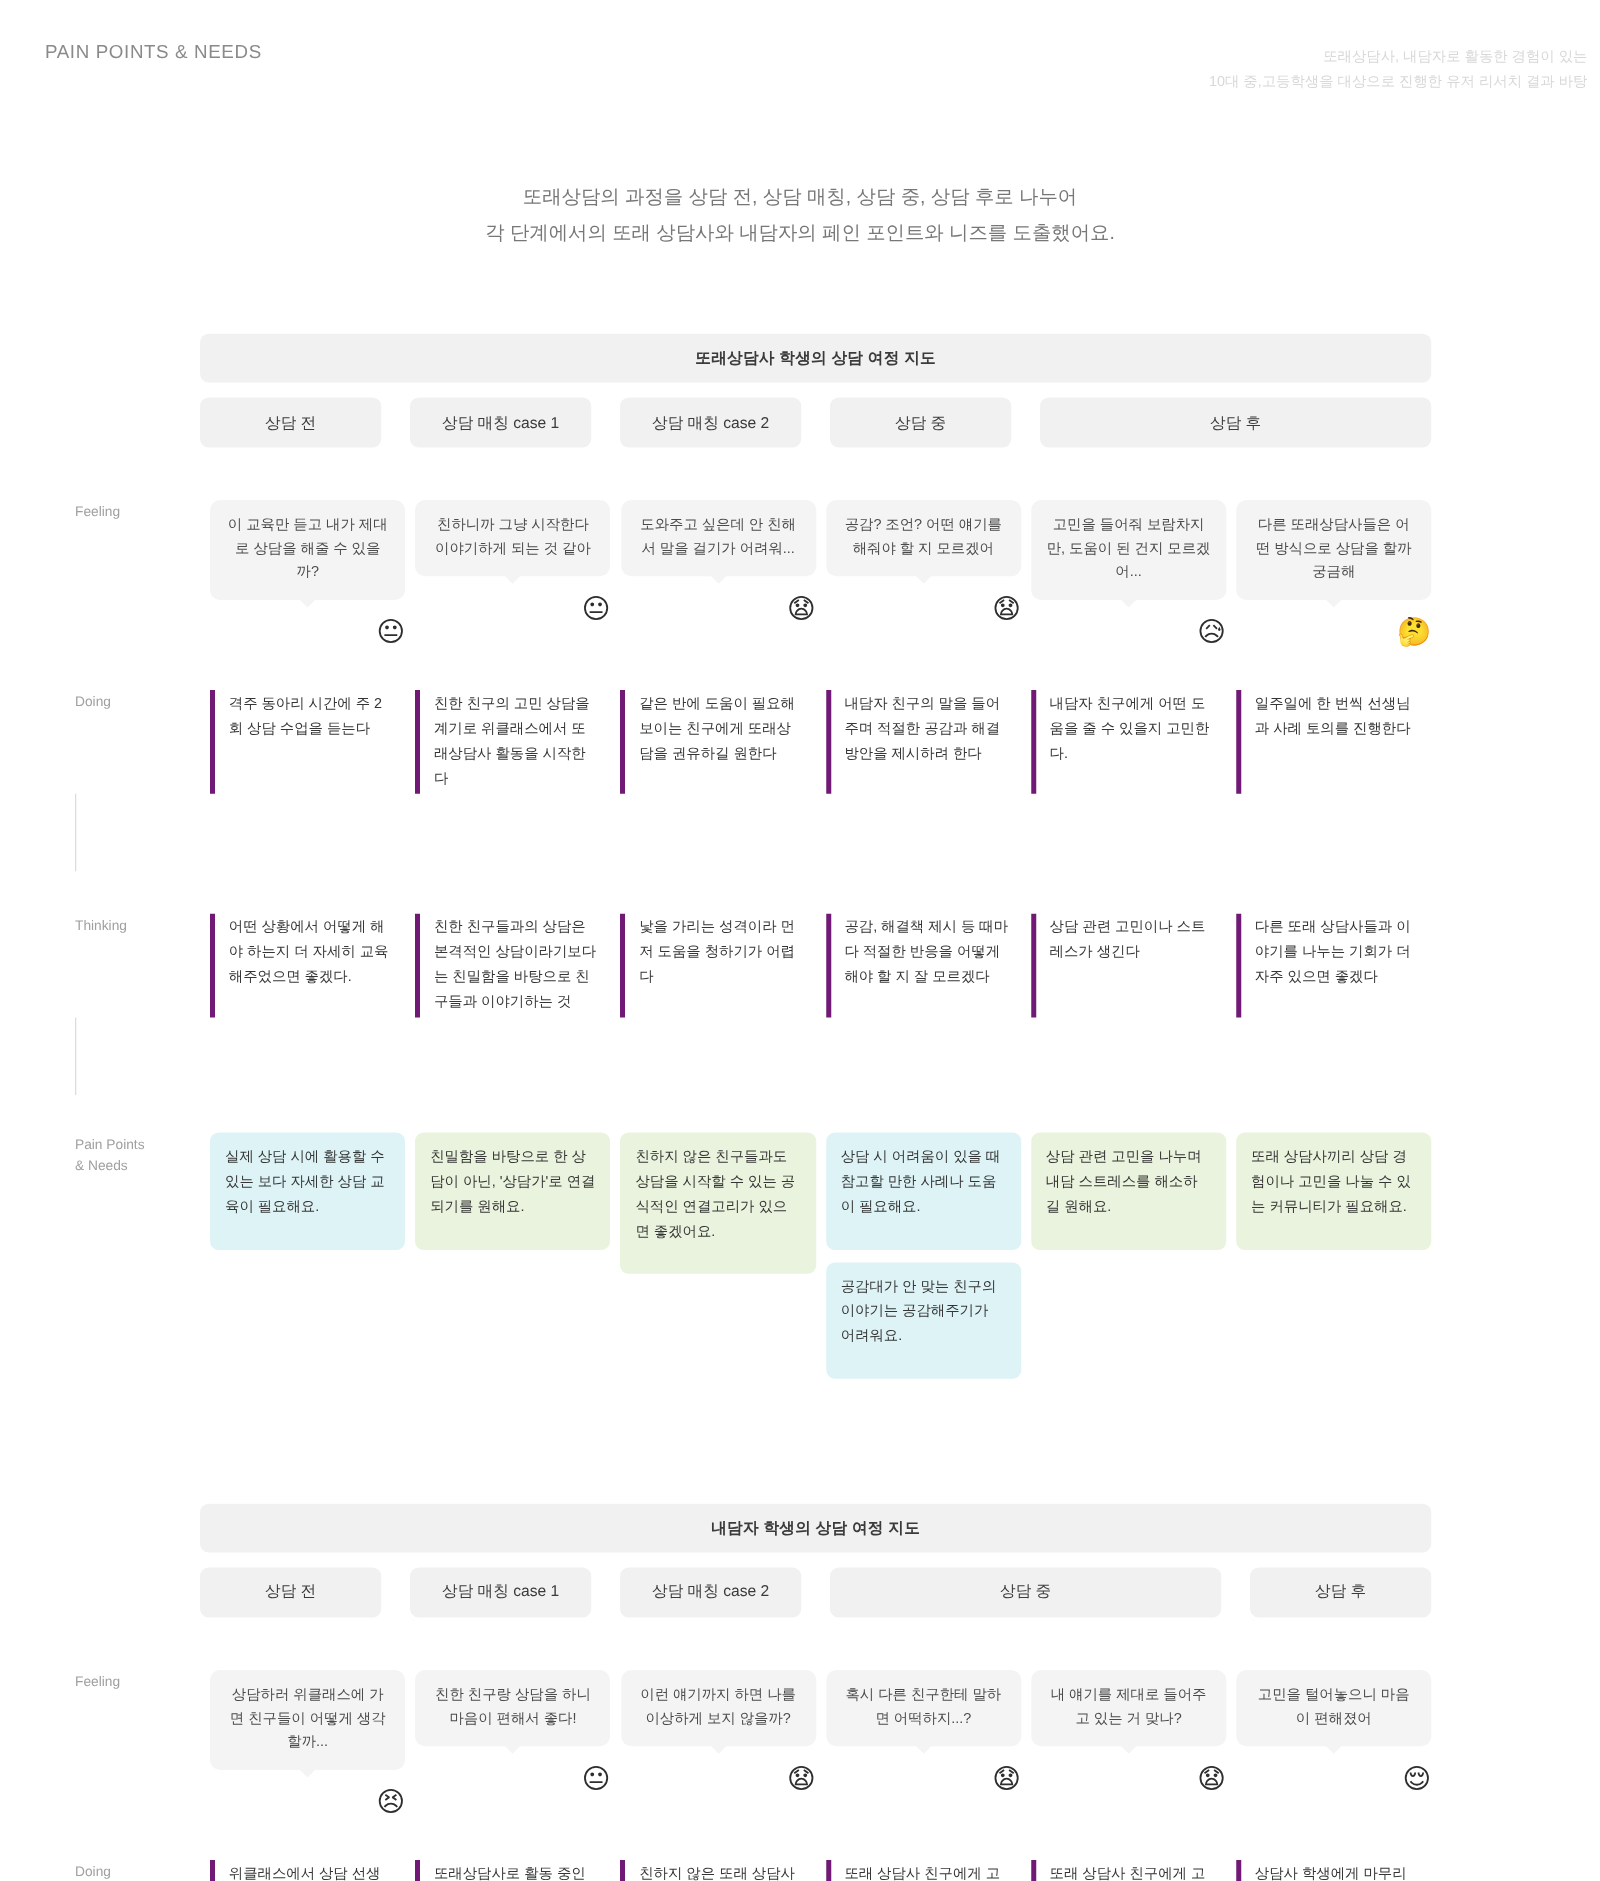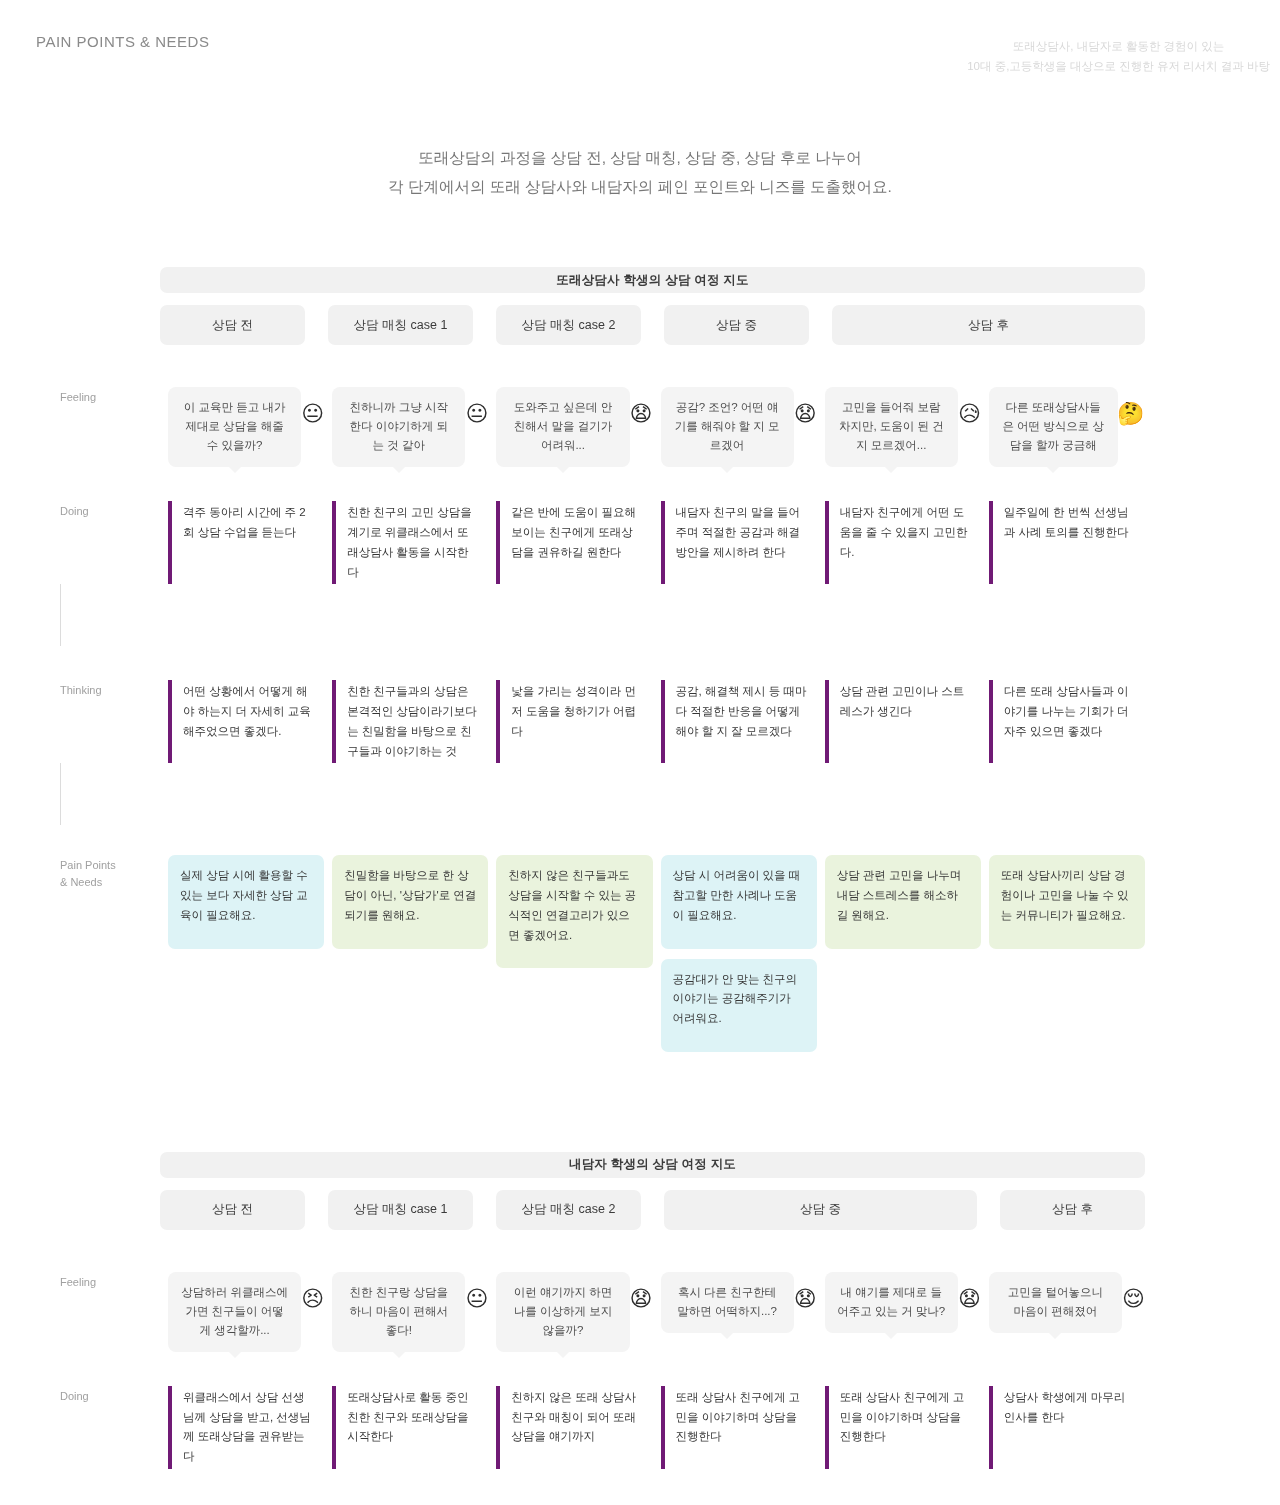--- a/index.html
+++ b/index.html
@@ -14,41 +14,41 @@
 
   
   .top-head { position: relative; height: 110px; }
   .brand {
     position: absolute; left: 36px; top: 33px;
     font-size: 15px; letter-spacing: .5px;
     color: #8a8a8a; font-weight: 400;
   }
   .topnote {
     position: absolute; right: 10px; top: 36px;
-    text-align: center; color: #d8d8d8;
+    text-align: right; color: #d8d8d8;
     font-size: 11.5px; line-height: 1.75;
   }
 
   
   .intro {
     text-align: center; color: #777777;
     font-size: 15.5px; line-height: 1.85;
     margin-top: 34px;
   }
 
   
   .section { margin-top: 66px; }
   .section.second { margin-top: 100px; }
 
   
   .jm-title {
     margin: 0 135px 12px 160px;
     background: #f1f1f1;
     border-radius: 7px;
-    height: 26px;
+    height: 39px;
     display: flex; align-items: center; justify-content: center;
     font-size: 12.5px; font-weight: 700; color: #3b3b3b;
     letter-spacing: .2px;
   }
 
   
   .tabs {
     display: grid;
     grid-template-columns: repeat(6, 1fr);
     gap: 23px;
@@ -72,21 +72,21 @@
     position: relative;
   }
   .rowlabel {
     font-size: 11px; color: #a0a0a0;
     line-height: 1.5; padding-top: 2px;
     white-space: pre-line;
   }
 
   
   .row-feeling { margin-top: 42px; align-items: start; }
-  .feel-cell { display: flex; align-items: flex-start; }
+  .feel-cell { display: flex; flex-direction: column; align-items: flex-end; }
   .bubble {
     background: #f4f4f4;
     border-radius: 8px;
     padding: 11px 12px 12px;
     font-size: 11.5px; line-height: 1.65;
     color: #4a4a4a; text-align: center;
     position: relative;
     max-width: 156px;
   }
   .bubble::after {

